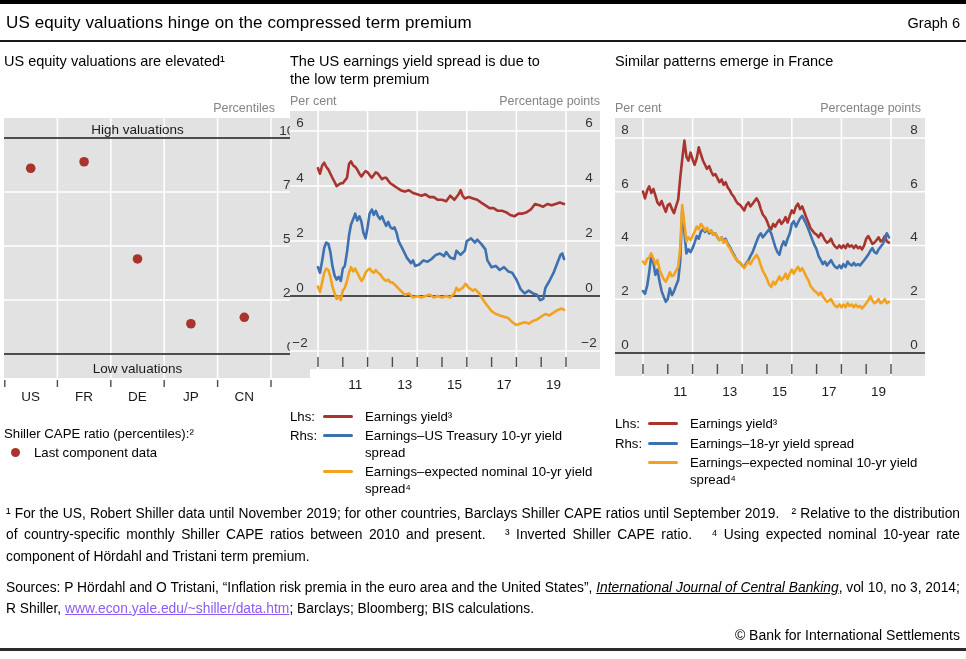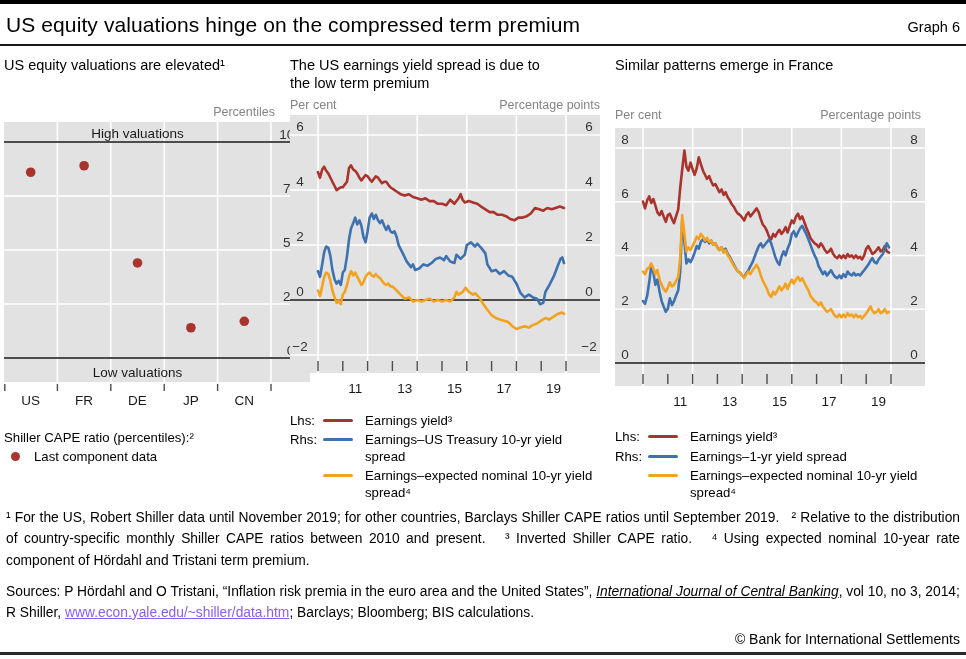--- a/index.html
+++ b/index.html
@@ -1,27 +1,27 @@
 <!DOCTYPE html>
 <html><head>
 <meta charset="utf-8">
 <style>
   * { margin:0; padding:0; box-sizing:border-box; }
   body { background:#ffffff; font-family:"Liberation Sans", sans-serif; color:#000; }
   .page { width:966px; height:659px; background:#fff; position:relative; overflow:hidden; }
   .top-bar { height:4px; background:#000; width:100%; }
   .header { display:flex; justify-content:space-between; align-items:baseline; padding:9px 6px 7px 6px; }
-  .doc-title { font-size:21px; letter-spacing:0.1px; }
+  .doc-title { font-size:17px; letter-spacing:0.1px; }
   .graph-label { font-size:14.5px; }
   .header-rule { height:2px; background:#1a1a1a; margin:0 0 0 0; }
   .panels-row { display:flex; padding:10px 6px 0 4px; gap:15px; height:458px; }
   .panel { display:flex; flex-direction:column; }
   .panel.c1 { width:271px; }
   .panel.c2 { width:310px; }
-  .panel.c3 { width:306px;justify-content:space-between; }
+  .panel.c3 { width:306px; }
   .panel-title { font-size:14.5px; line-height:1.25; height:48px; color:#000; }
   .panel.c2 .panel-title { padding-right:48px; }
   .unit-row { display:flex; justify-content:space-between; font-size:12.5px; color:#848484; height:18px; align-items:flex-end; padding-bottom:3px; }
   .chart-mount svg { display:block; }
   .legend { margin-top:6px; font-size:13.2px; }
   .panel.c1 .legend { margin-top:16px; }
   .legend-title { margin-bottom:4px; }
   .legend-row { display:flex; margin-bottom:3px; line-height:1.25; }
   .legend-prefix { width:33px; flex:none; }
   .legend-marker { width:42px; flex:none; padding-top:6px; }
@@ -239,21 +239,21 @@
           <span class="legend-marker">
               <span class="dash" id="m20" style="background: rgb(168, 52, 45);"></span>
             </span>
           <span class="legend-text">Earnings yield³</span>
         </div>
         <div class="legend-row">
           <span class="legend-prefix">Rhs:</span>
           <span class="legend-marker">
               <span class="dash" id="m21" style="background: rgb(62, 113, 176);"></span>
             </span>
-          <span class="legend-text">Earnings–1-yr yield spread</span>
+          <span class="legend-text">Earnings–18-yr yield spread</span>
         </div>
         <div class="legend-row">
           <span class="legend-prefix"></span>
           <span class="legend-marker">
               <span class="dash" id="m22" style="background: rgb(243, 162, 31);"></span>
             </span>
           <span class="legend-text">Earnings–expected nominal 10-yr yield spread⁴</span>
         </div>
       </div>
     </div>

